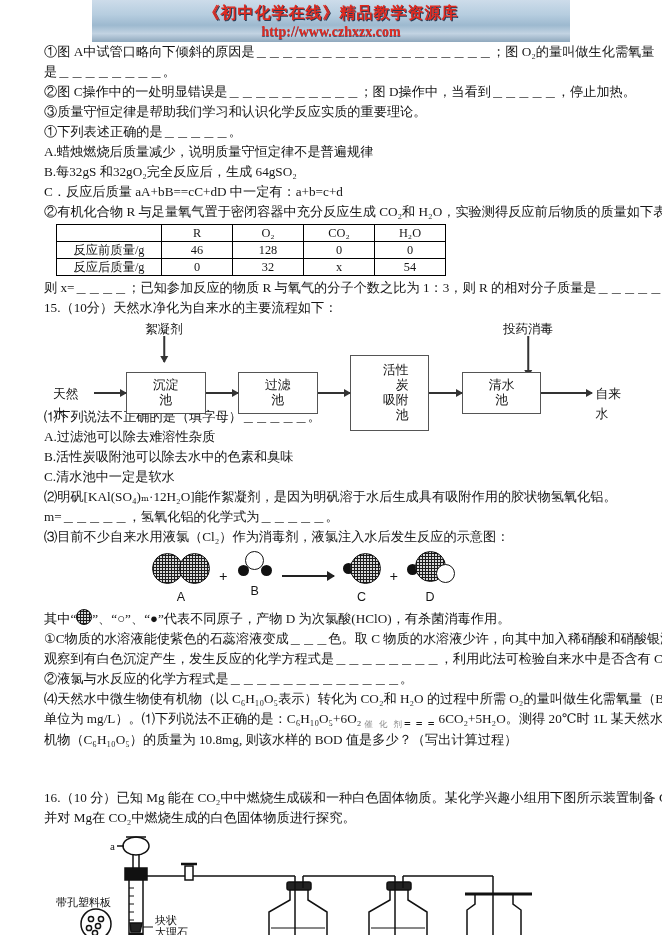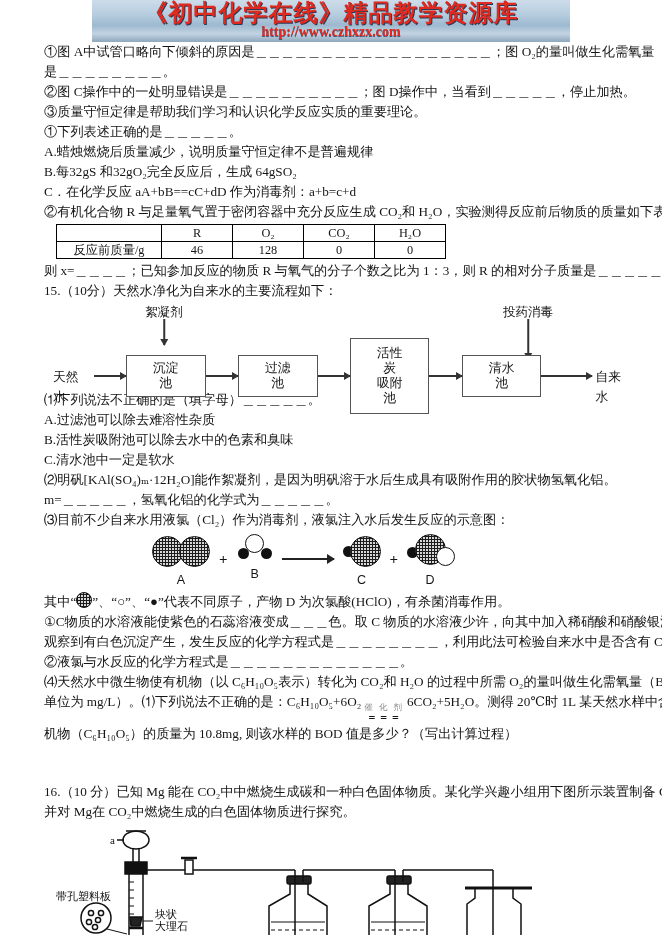--- a/index.html
+++ b/index.html
@@ -4,34 +4,34 @@
 <style>
   html,body{margin:0;padding:0;background:#fff;}
   .page{width:662px;height:935px;background:#fff;position:relative;overflow:hidden;
         font-family:"Liberation Serif","DejaVu Serif",serif;color:#151515;}
   .content{padding:0 26px 0 44px;font-size:13.2px;line-height:20px;}
   .ln{white-space:nowrap;}
   
   .banner{width:478px;height:42px;margin:0 auto;display:flex;flex-direction:column;
           align-items:center;justify-content:center;
           background:linear-gradient(180deg,#cddcea 0%,#b6cddf 35%,#9db9cf 60%,#c2d3e2 80%,#8fa8bd 100%);}
-  .banner-title{font-size:24px;font-weight:bold;color:#e02a20;letter-spacing:1px;
+  .banner-title{font-size:16px;font-weight:bold;color:#e02a20;letter-spacing:1px;
                 text-shadow:1px 1px 0 #2a3c55;line-height:22px;}
   .banner-url{font-size:14px;font-weight:bold;color:#e02a20;text-shadow:0 1px 0 #44597a;line-height:16px;}
   
   table.mass{border-collapse:collapse;margin:2px 0 2px 12px;font-size:12.3px;}
   table.mass td,table.mass th{border:1px solid #000;padding:0 4px;height:16px;
       text-align:center;font-weight:normal;min-width:62px;line-height:15px;}
   table.mass td.rowlab{min-width:96px;}
   
   .flow{position:relative;height:86px;margin:1px 0 2px 0;}
   .flow-row{position:absolute;top:36px;left:6px;display:flex;align-items:center;}
   .fbox{border:1.2px solid #555;background:#fff;text-align:center;font-size:12.8px;
         padding:5px 20px;line-height:15px;}
-  .fbox.tall{padding:7px 20px;}
+  .fbox.tall{padding:7px 20px;text-align:right;}
   .flabel{font-size:12.8px;padding:0 3px;margin-top:21px;}
   .harrow{width:33px;height:1.5px;background:#333;position:relative;}
   .harrow.long{width:52px;}
   .harrow::after{content:"";position:absolute;right:-1px;top:-3.5px;
       border-left:7px solid #333;border-top:4px solid transparent;border-bottom:4px solid transparent;}
   .topnote{position:absolute;top:0;transform:translateX(-50%);font-size:12.5px;white-space:nowrap;text-align:center;}
   .varrow{position:absolute;width:1.5px;background:#333;transform:translateX(-50%);}
   .varrow::after{content:"";position:absolute;bottom:-1px;left:-3.5px;
       border-top:7px solid #333;border-left:4px solid transparent;border-right:4px solid transparent;}
   
@@ -54,21 +54,21 @@
   .molD .atom-cl{position:absolute;left:8px;top:0;}
   .molD .atom-o{position:absolute;left:29px;top:13px;}
   .mlabel{font-size:12.5px;font-family:"Liberation Sans",sans-serif;}
   .plus{font-size:15px;font-weight:bold;align-self:center;margin-top:-6px;}
   .rarrow{width:52px;height:1.6px;background:#222;position:relative;align-self:center;margin-top:-6px;}
   .rarrow::after{content:"";position:absolute;right:-1px;top:-4px;
       border-left:8px solid #222;border-top:5px solid transparent;border-bottom:5px solid transparent;}
   .hatch-mini{display:inline-block;width:14px;height:14px;border-radius:50%;
       border:1px solid #111;vertical-align:-2px;}
   
-  .eqstack{display:inline-flex;flex-direction:column;align-items:center;vertical-align:-4px;
+  .eqstack{display:inline-flex;flex-direction:row;align-items:center;vertical-align:-4px;
       line-height:1;margin:0 3px;}
   .eqstack .cat{font-size:8.5px;color:#8a8a8a;letter-spacing:2px;white-space:nowrap;}
   .eqstack .eq{font-size:12px;letter-spacing:1px;font-weight:bold;}
   
   .apparatus{margin:2px 0 0 10px;}
   .apparatus text{font-size:11px;fill:#111;font-family:"Liberation Serif",serif;}
   .apparatus text.letter{font-size:13.5px;font-family:"Liberation Sans",sans-serif;}
   .gap{height:38px;}
 </style>
 </head>
@@ -82,39 +82,46 @@
   </div>
 
   <div class="content">
     <div class="ln">①图 A中试管口略向下倾斜的原因是＿＿＿＿＿＿＿＿＿＿＿＿＿＿＿＿＿＿；图 O₂的量叫做生化需氧量</div>
     <div class="ln">是＿＿＿＿＿＿＿＿。</div>
     <div class="ln">②图 C操作中的一处明显错误是＿＿＿＿＿＿＿＿＿＿；图 D操作中，当看到＿＿＿＿＿，停止加热。</div>
     <div class="ln">③质量守恒定律是帮助我们学习和认识化学反应实质的重要理论。</div>
     <div class="ln">①下列表述正确的是＿＿＿＿＿。</div>
     <div class="ln">A.蜡烛燃烧后质量减少，说明质量守恒定律不是普遍规律</div>
     <div class="ln">B.每32gS 和32gO₂完全反应后，生成 64gSO₂</div>
-    <div class="ln">C．在化学反应 aA+bB==cC+dD 作为消毒剂：a+b=c+d</div>
+    <div class="ln">C．反应后质量 aA+bB==cC+dD 中一定有：a+b=c+d</div>
     <div class="ln">②有机化合物 R 与足量氧气置于密闭容器中充分反应生成 CO₂和 H₂O，实验测得反应前后物质的质量如下表：</div>
 
     <table class="mass">
       <tbody>
           <tr>
         <td class="rowlab"></td>
         <td>R</td>
         <td>O₂</td>
         <td>CO₂</td>
         <td>H₂O</td>
       </tr>
       <tr>
         <td class="rowlab">反应前质量/g</td>
         <td>46</td>
         <td>128</td>
         <td>0</td>
         <td>0</td>
       </tr>
+      <tr>
+        <td class="rowlab">反应后质量/g</td>
+        <td>0</td>
+        <td>32</td>
+        <td>x</td>
+        <td>54</td>
+      </tr>
     </tbody>
       </table>
 
     <div class="ln">则 x=＿＿＿＿；已知参加反应的物质 R 与氧气的分子个数之比为 1：3，则 R 的相对分子质量是＿＿＿＿＿。</div>
     <div class="ln">15.（10分）天然水净化为自来水的主要流程如下：</div>
 
     <div class="flow">
       <span class="topnote" style="left:120px;">絮凝剂</span>
       <div class="varrow" style="left:120px;top:17px;height:26px;"></div>
       <span class="topnote" style="left:484px;">投药消毒</span>

